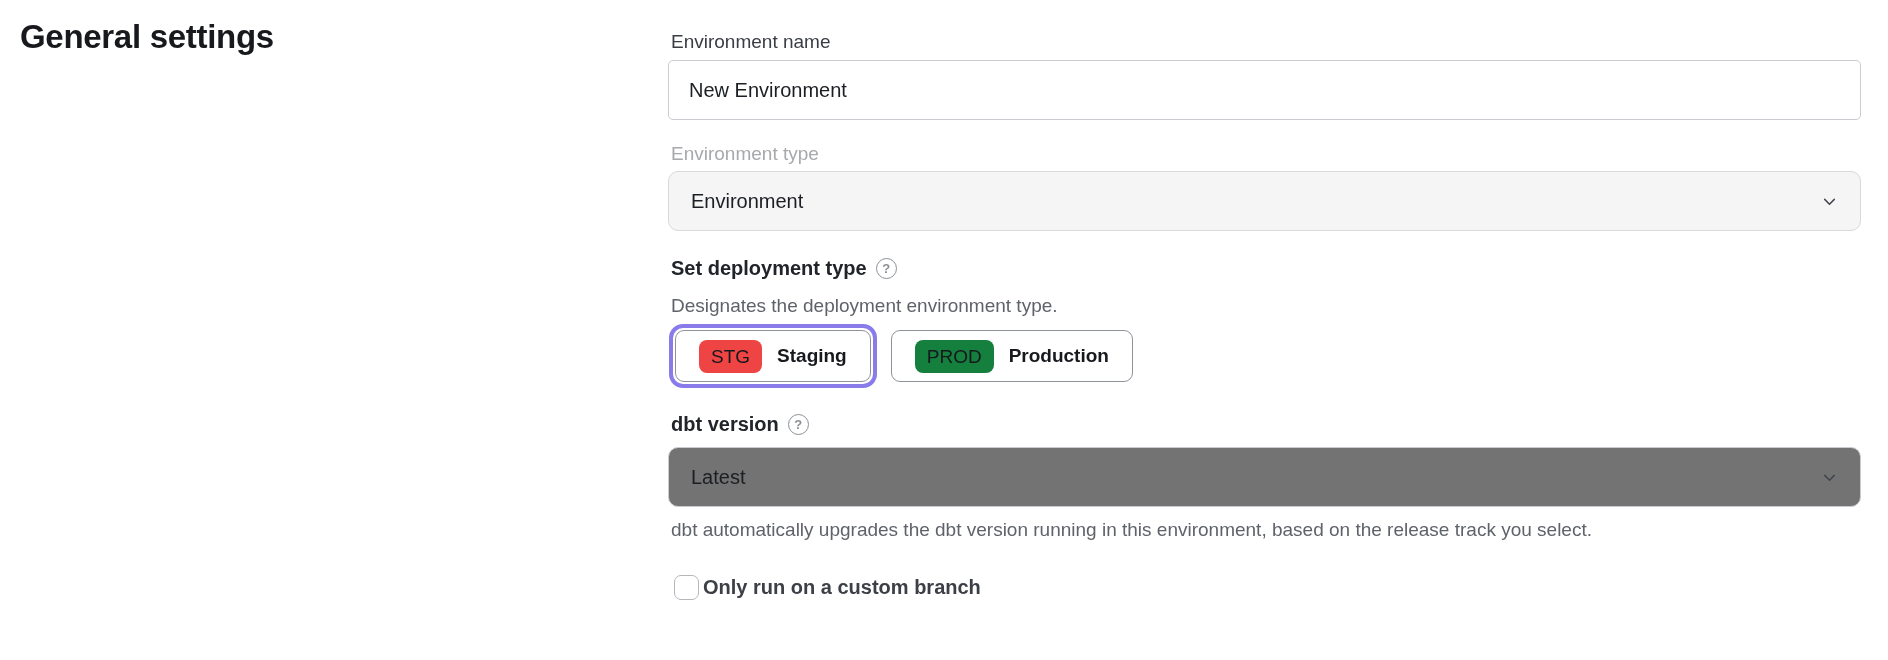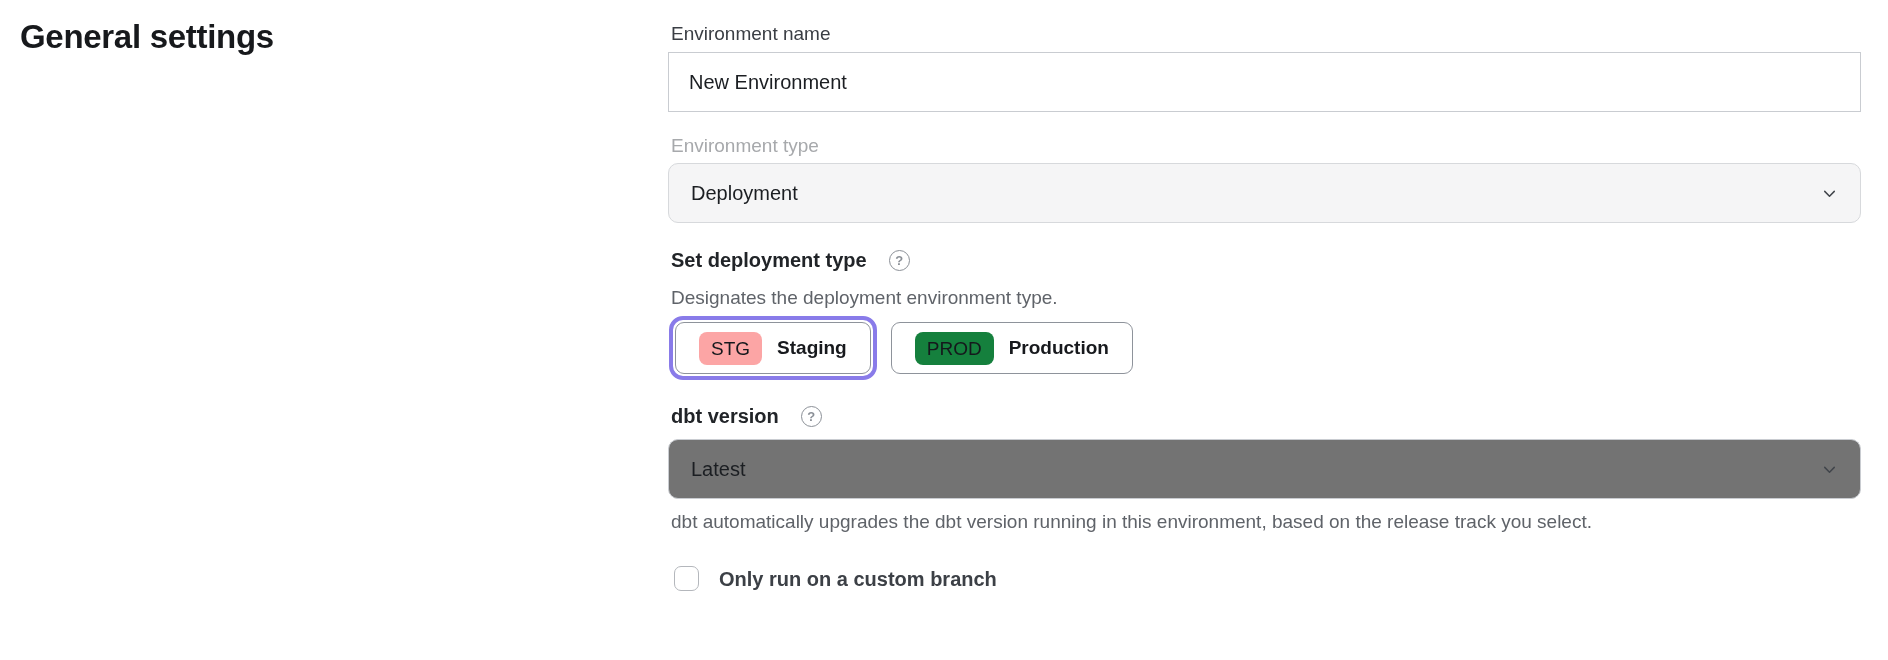--- a/index.html
+++ b/index.html
@@ -16,43 +16,43 @@
   .left-col { position: absolute; left: 20px; top: 16px; width: 600px; }
   .page-title {
     font-size: 33px; font-weight: 700; color: #17191c;
     letter-spacing: -0.3px; line-height: 42px;
   }
   .page-subtitle {
     margin-top: 7px; font-size: 19px; color: #5d6167; line-height: 26px;
   }
 
   
-  .form-col { position: absolute; left: 668px; top: 0; width: 1193px; }
+  .form-col { position: absolute; left: 668px; top: 8px; width: 1193px; }
 
   .field-label {
     display: block; margin-top: 21px; padding-left: 3px;
     font-size: 19px; font-weight: 500; color: #3a3e44; line-height: 26px;
   }
   .field-label.disabled { color: #a7a9ac; }
 
   .bold-label-row {
-    display: flex; align-items: center; gap: 22px;
+    display: flex; align-items: center; gap: 9px;
     margin-top: 24px; padding-left: 3px; line-height: 26px; height: 26px;
   }
   .bold-label { font-size: 20px; font-weight: 700; color: #212428; }
 
   .help-icon {
     width: 21px; height: 21px; border: 1.5px solid #8b9097; border-radius: 50%;
     display: inline-flex; align-items: center; justify-content: center;
     font-size: 13px; font-weight: 700; color: #8b9097; line-height: 1;
   }
 
   .text-input {
     margin-top: 5px; width: 100%; height: 60px;
-    border: 1px solid #c9ccd1; border-radius: 0;
+    border: 1px solid #c9ccd1; border-radius: 5px;
     padding: 0 20px; font-family: "Liberation Sans", sans-serif;
     font-size: 20px; color: #1b1e22; background: #ffffff; outline: none;
     display: block;
   }
 
   .select-box {
     margin-top: 4px; width: 100%; height: 60px;
     border: 1px solid #c9ccd1; border-radius: 10px; background: #737373;
     display: flex; align-items: center; justify-content: space-between;
     padding: 0 22px; font-size: 20px; color: #1b1e22; cursor: pointer;
@@ -81,25 +81,25 @@
     white-space: nowrap;
   }
   .option-selected-ring {
     border: 4px solid #897be9; border-radius: 14px; padding: 2px;
     display: inline-flex; flex: none;
   }
   .badge {
     border-radius: 8px; padding: 5px 12px;
     font-size: 19px; font-weight: 500; color: #15181c; line-height: 23px;
   }
-  .badge-stg  { background: #fca5a5; }
+  .badge-stg  { background: #ef4444; }
   .badge-prod { background: #15803d; }
 
   .checkbox-row {
-    display: flex; gap: 20px;
+    display: flex; align-items: center; gap: 4px;
     margin-top: 31px; padding-left: 6px;
   }
   .checkbox {
     width: 25px; height: 25px; border: 1.5px solid #b4b7bc;
     border-radius: 7px; background: #ffffff; cursor: pointer; flex: none;
   }
   .checkbox-label {
     font-size: 20px; font-weight: 600; color: #3c4046; line-height: 26px;
   }
 </style>
@@ -112,21 +112,21 @@
     <div class="page-title">General settings</div>
   </div>
 
   <div class="form-col">
 
     <label class="field-label">Environment name</label>
     <input class="text-input" type="text" value="New Environment" style="">
 
     <label class="field-label disabled">Environment type</label>
     <div class="select-box disabled">
-      <span>Deployment</span>
+      <span>Environment</span>
       <span class="chevron">
         <svg width="17" height="17" viewBox="0 0 16 16">
             <path d="M3.5 6l4.5 4.5L12.5 6" stroke="#41454b" stroke-width="1.4" fill="none" stroke-linecap="round" stroke-linejoin="round"></path>
           </svg>
       </span>
     </div>
 
     <div class="bold-label-row">
       <span class="bold-label">Set deployment type</span>
       <span class="help-icon">?</span>

